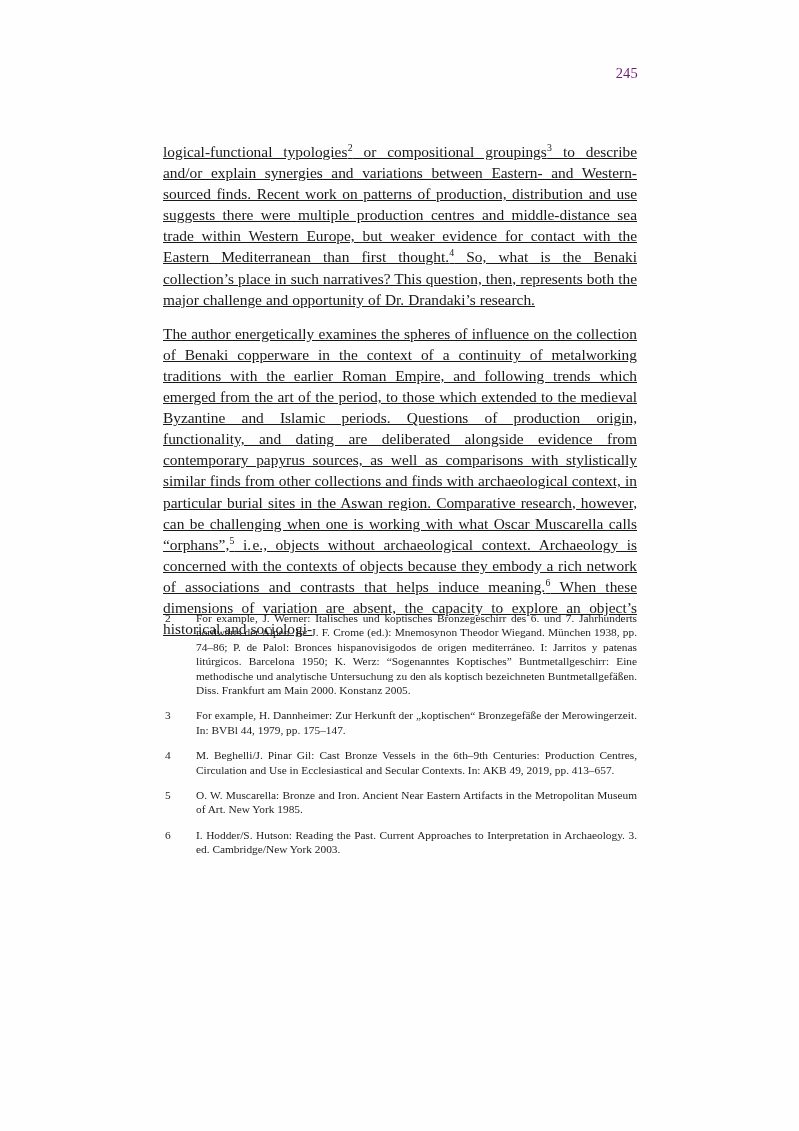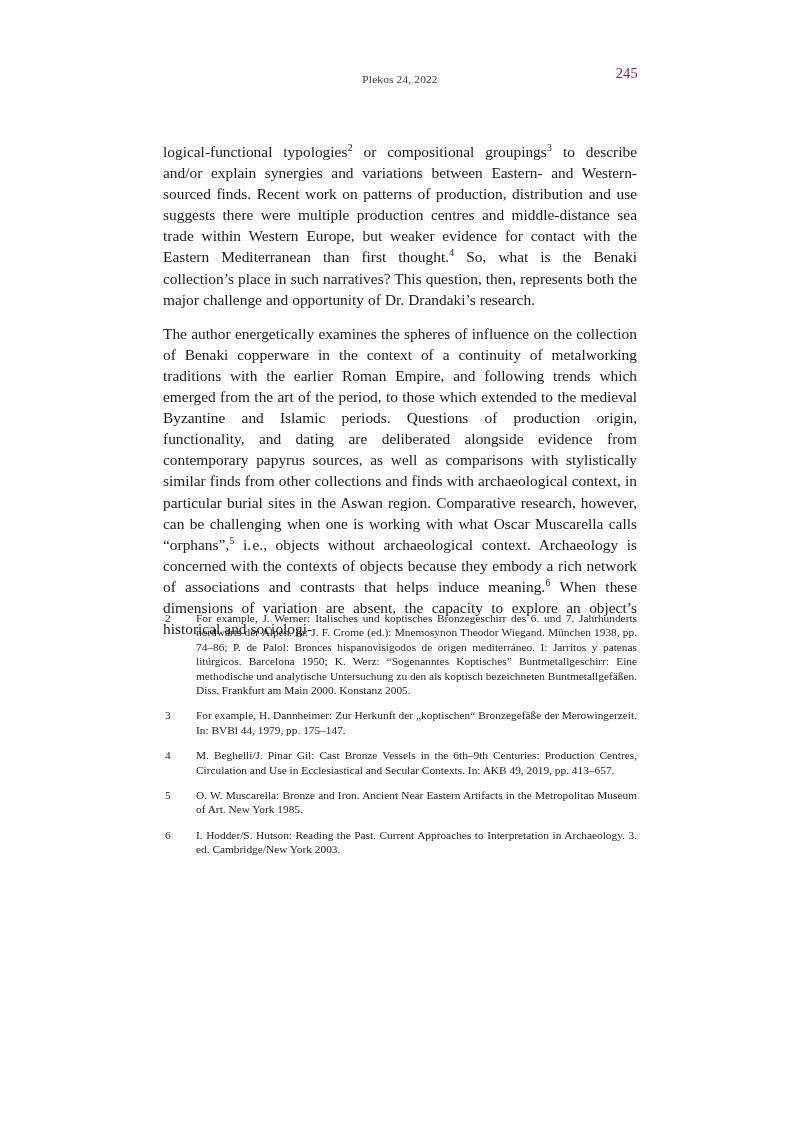--- a/index.html
+++ b/index.html
@@ -63,20 +63,21 @@
   p.body-par {
     margin: 0 0 13px 0;
     font-size: 15.4px;
     line-height: 21.1px;
     text-align: justify;
     text-justify: inter-word;
     hyphens: manual;
     -webkit-hyphens: manual;
     color: #191919;
     word-spacing: 0.2px;
+    text-decoration: underline;
   }
   p.body-par:last-child {
     margin-bottom: 12px;
   }
 
   sup.fn-ref {
     font-size: 0.64em;
     vertical-align: super;
     line-height: 0;
     padding-left: 0.3px;
@@ -116,21 +117,20 @@
   .footnote .fn-text {
     display: block;
   }
 </style>
 </head>
 <body>
 
 <div class="page">
 
   <div class="running-head">
-    <div class="rh-center">Plekos 24, 2022</div>
     <div class="rh-folio">245</div>
   </div>
 
   <div class="textblock">
     <p class="body-par">logical-functional typologies<sup class="fn-ref">2</sup> or compositional groupings<sup class="fn-ref">3</sup> to describe and/or explain synergies and variations between Eastern- and Western-sourced finds. Recent work on patterns of production, distribution and use suggests there were multiple production centres and middle-distance sea trade within Western Europe, but weaker evidence for contact with the Eastern Mediterranean than first thought.<sup class="fn-ref">4</sup> So, what is the Benaki collection’s place in such narratives? This question, then, represents both the major challenge and opportunity of Dr. Drandaki’s research.</p>
     <p class="body-par">The author energetically examines the spheres of influence on the collection of Benaki copperware in the context of a continuity of metalworking traditions with the earlier Roman Empire, and following trends which emerged from the art of the period, to those which extended to the medieval Byzantine and Islamic periods. Questions of production origin, functionality, and dating are deliberated alongside evidence from contemporary papyrus sources, as well as comparisons with stylistically similar finds from other collections and finds with archaeological context, in particular burial sites in the Aswan region. Comparative research, however, can be challenging when one is working with what Oscar Muscarella calls “orphans”,<sup class="fn-ref">5</sup> i. e., objects without archaeological context. Archaeology is concerned with the contexts of objects because they embody a rich network of associations and contrasts that helps induce meaning.<sup class="fn-ref">6</sup> When these dimensions of variation are absent, the capacity to explore an object’s historical and sociologi-</p>
   </div>
 
   <div class="footnotes">
     <div class="footnote">

